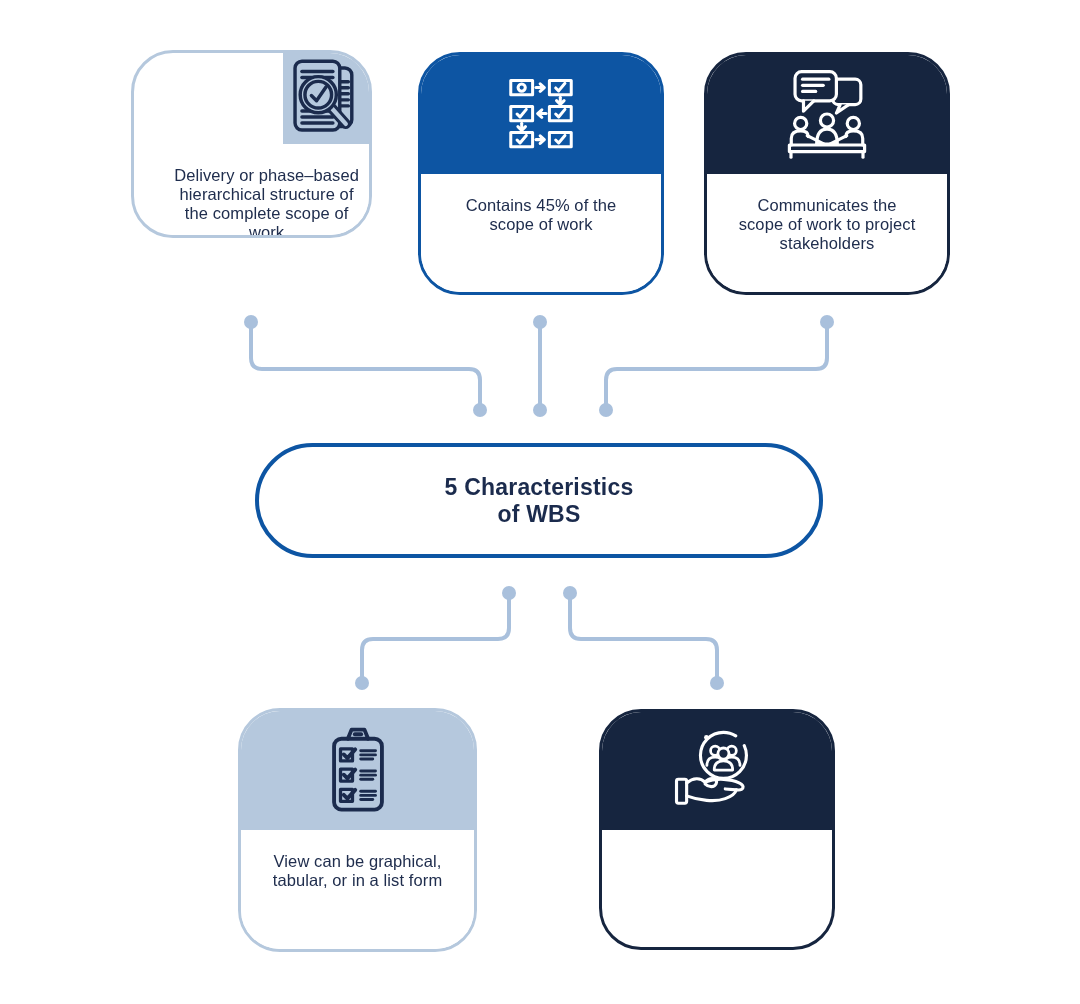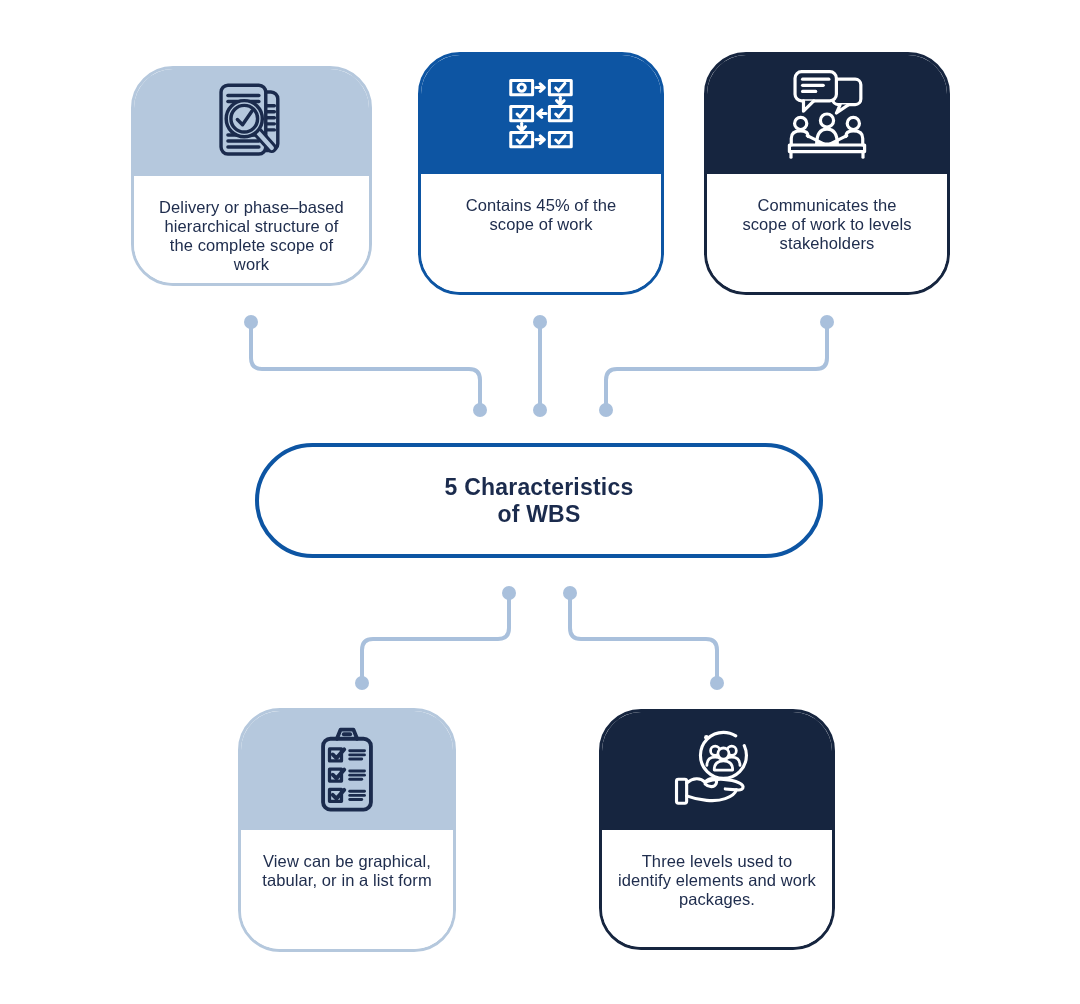--- a/index.html
+++ b/index.html
@@ -25,24 +25,24 @@
   .theme-medium .hdr { background:#0d55a3; }
   .theme-dark   { border-color:#16253f; }
   .theme-dark .hdr { background:#16253f; }
 
   .card-text {
     font-size:16.5px; line-height:1.16; text-align:center;
     color:#202e4e; white-space:pre-line; font-weight:400;
     letter-spacing:0.1px;
   }
 
-  #card-1 { left:131px; top:66px;  width:241px; height:220px; }
+  #card-1 { left:131px; top:50px;  width:241px; height:188px;align-items:flex-end; }
   #card-2 { left:418px; top:52px;  width:246px; height:243px; }
   #card-3 { left:704px; top:52px;  width:246px; height:243px; }
-  #card-4 { left:238px; top:708px; width:218px; height:244px; }
+  #card-4 { left:238px; top:708px; width:239px; height:244px; }
   #card-5 { left:599px; top:709px; width:236px; height:241px; }
 
   #pill {
     position:absolute; left:255px; top:443px; width:568px; height:115px;
     background:#ffffff; border:4px solid #0d55a3; border-radius:60px;
     display:flex; align-items:center; justify-content:center;
   }
   #pill .title {
     font-size:23px; font-weight:700; color:#1b2b4d; text-align:center;
     line-height:1.14; white-space:pre-line; letter-spacing:0.2px;
@@ -163,21 +163,21 @@
           <rect x="10" y="83" width="80" height="7"></rect>
           <line x1="11.7" y1="90" x2="11.7" y2="96"></line>
           <line x1="88.3" y1="90" x2="88.3" y2="96"></line>
           <line x1="29" y1="73" x2="47" y2="82"></line>
           <line x1="71" y1="73" x2="53" y2="82"></line>
         </g>
       </svg>
     </div>
     <div class="bod">
       <p class="card-text">Communicates the
-scope of work to levels
+scope of work to project
 stakeholders</p>
     </div>
   </div>
 
   <div id="pill">
     <div class="title">5 Characteristics
 of WBS</div>
   </div>
 
   <div id="card-4" class="card theme-light">
@@ -229,20 +229,15 @@
             <circle cx="57" cy="31" r="6" fill="#16253f"></circle>
             <path d="M47,49 Q47,39 57,39 Q67,39 67,49 Z" fill="#16253f"></path>
           </g>
           <rect x="6" y="59" width="11" height="26" rx="2"></rect>
           <path d="M17,63 C24,57 32,57 37,62 C43,56 52,58 49,64 C47,68 41,68 37,64"></path>
           <path d="M37,62 C50,57 66,59 74,63 C81,66.5 79,71.5 71,70.5 L59,69.5"></path>
           <path d="M17,77 C30,82 48,84 59,80 C66,77.5 70,74 71,70.5"></path>
         </g>
       </svg>
     </div>
-    <div class="bod">
-      <p class="card-text">Three levels used to
-identify elements and work
-packages.</p>
-    </div>
   </div>
 
 </div>
 
 </body></html>

